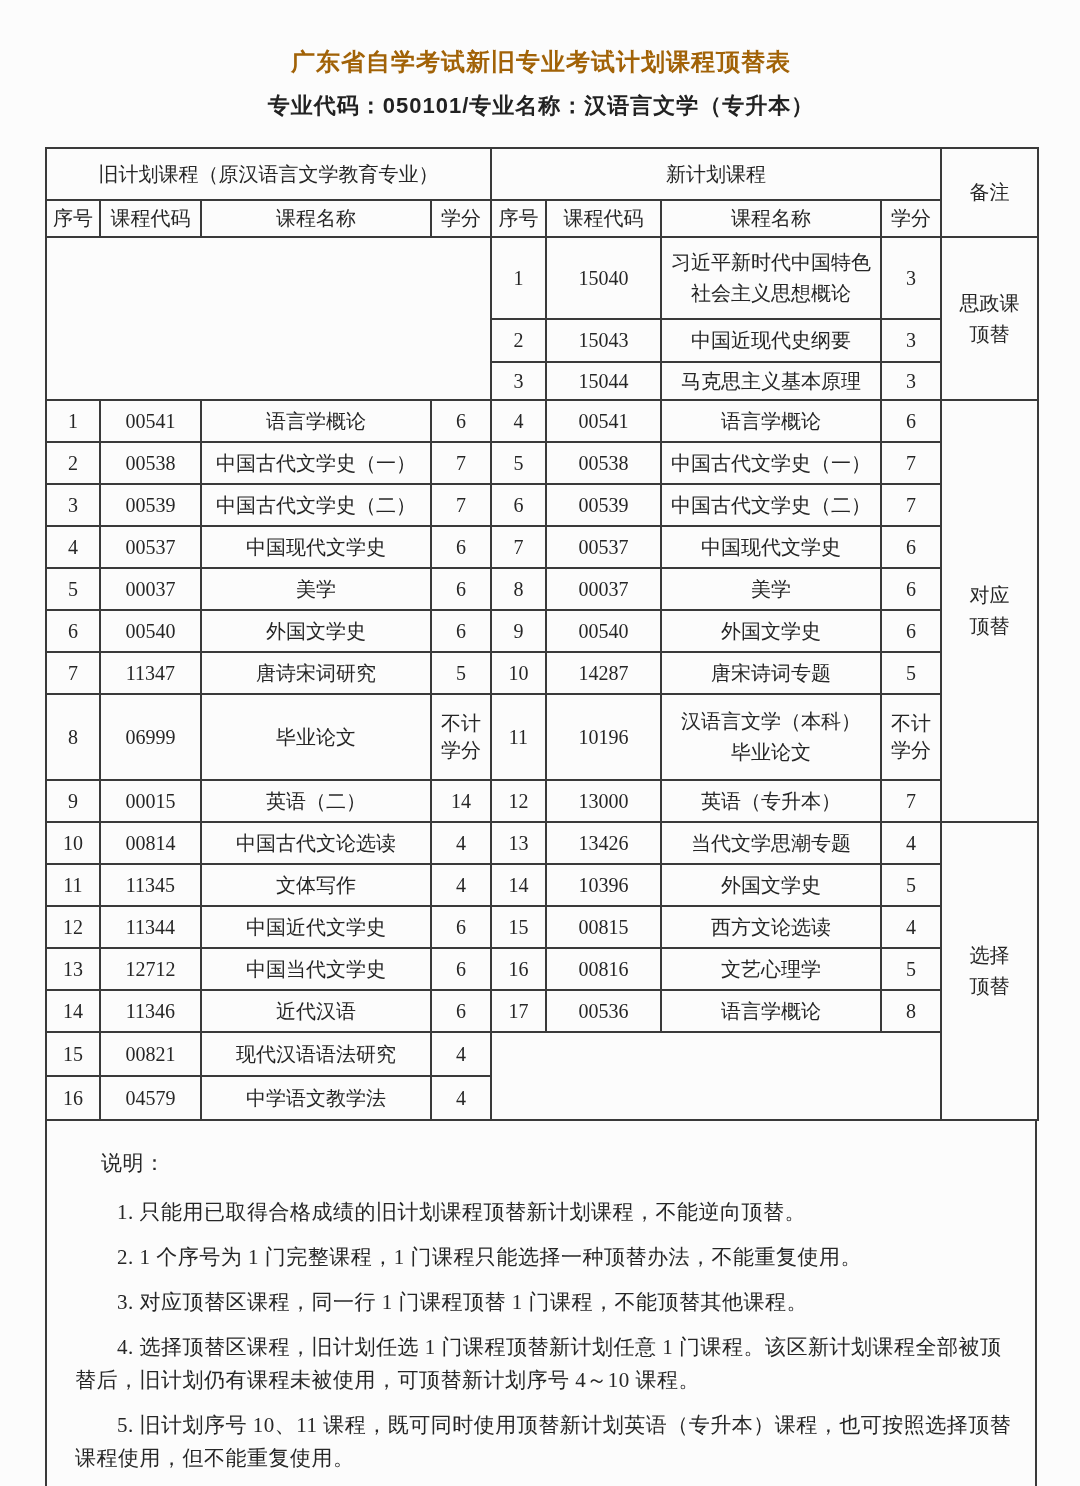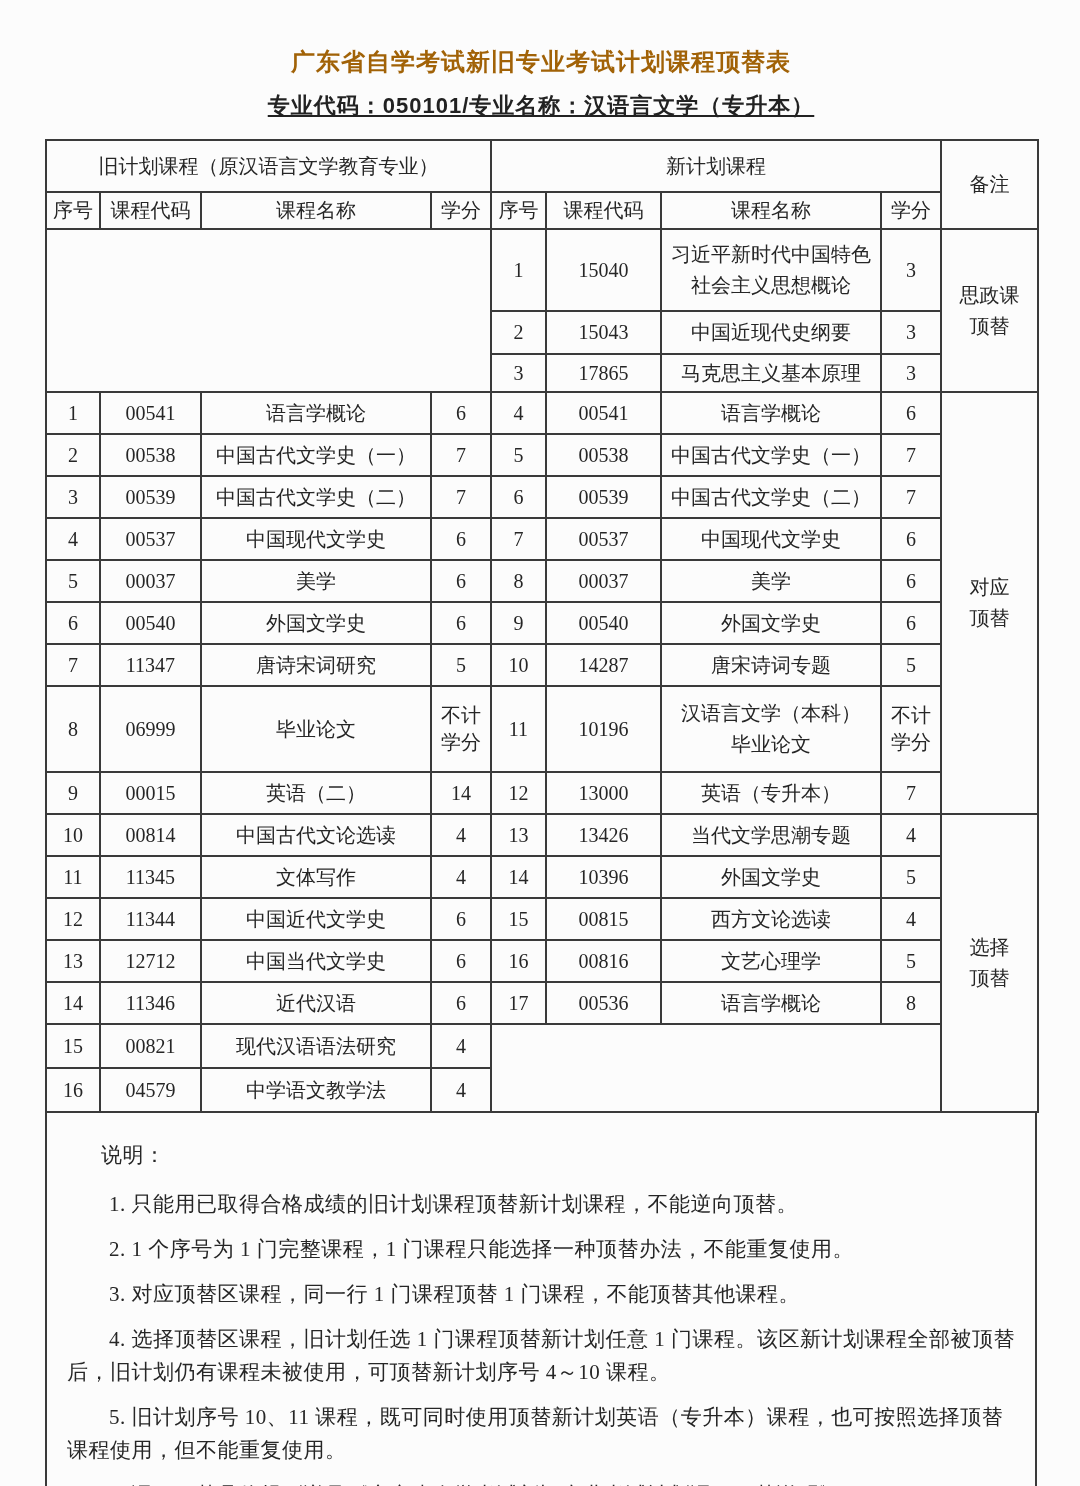--- a/index.html
+++ b/index.html
@@ -7,21 +7,21 @@
     width:1080px;height:1486px;background:#fcfcfc;box-sizing:border-box;
     padding:46px 43px 0 45px;position:relative;color:#262626;
     font-family:"Liberation Serif","DejaVu Serif",serif;
   }
   .doc-title{
     text-align:center;font-family:"Liberation Sans","DejaVu Sans",sans-serif;
     font-weight:bold;font-size:24px;margin:0 0 13px 0;letter-spacing:1px;color:#a16207;
   }
   .doc-subtitle{
     text-align:center;font-family:"Liberation Sans","DejaVu Sans",sans-serif;
-    font-weight:bold;font-size:22px;margin:0 0 18px 0;letter-spacing:1px;color:#222;text-decoration:underline;
+    font-weight:bold;font-size:22px;margin:0 0 26px 0;letter-spacing:1px;color:#222;
   }
   table.main{
     border-collapse:collapse;table-layout:fixed;width:992px;padding-left:48px;
   }
   table.main th, table.main td{
     border:2px solid #3a3a3a;text-align:center;vertical-align:middle;
     font-size:20px;font-weight:normal;padding:2px 4px;box-sizing:border-box;
     color:#262626;overflow:hidden;
   }
   .h-group th{height:52px;font-size:21px;}
@@ -32,21 +32,21 @@
   tr.r-std{height:42px;}
   tr.r-thesis{height:86px;}
   tr.r-old{height:44px;}
   .pre{white-space:pre-line;line-height:1.55;}
   .remark{font-size:20px;}
   .notes{
     width:992px;border:2px solid #3a3a3a;margin-top:-2px;box-sizing:border-box;
     min-height:360px;padding:26px 14px 20px 12px;background:transparent;
   }
   .notes .lbl{font-size:21px;margin:0 0 16px 0;}
-  .notes p{font-size:21px;line-height:33px;margin:12px 0 0 8px;text-indent:2em;
+  .notes p{font-size:21px;line-height:33px;margin:12px 0 0 16px;text-indent:2em;
     letter-spacing:0.5px;}
 </style>
 </head>
 <body>
 
 <div class="page">
   <h1 class="doc-title">广东省自学考试新旧专业考试计划课程顶替表</h1>
   <h2 class="doc-subtitle">专业代码：050101/专业名称：汉语言文学（专升本）</h2>
 
   <table class="main">
@@ -89,21 +89,21 @@
 顶替</td>
     </tr>
     <tr class="r-sz2">
       <td>2</td>
       <td>15043</td>
       <td class="pre">中国近现代史纲要</td>
       <td>3</td>
     </tr>
     <tr class="r-sz3">
       <td>3</td>
-      <td>17865</td>
+      <td>15044</td>
       <td class="pre">马克思主义基本原理</td>
       <td>3</td>
     </tr>
 
     <tr class="r-std">
       <td>1</td>
       <td>00541</td>
       <td class="pre">语言学概论</td>
       <td>6</td>
       <td>4</td>

